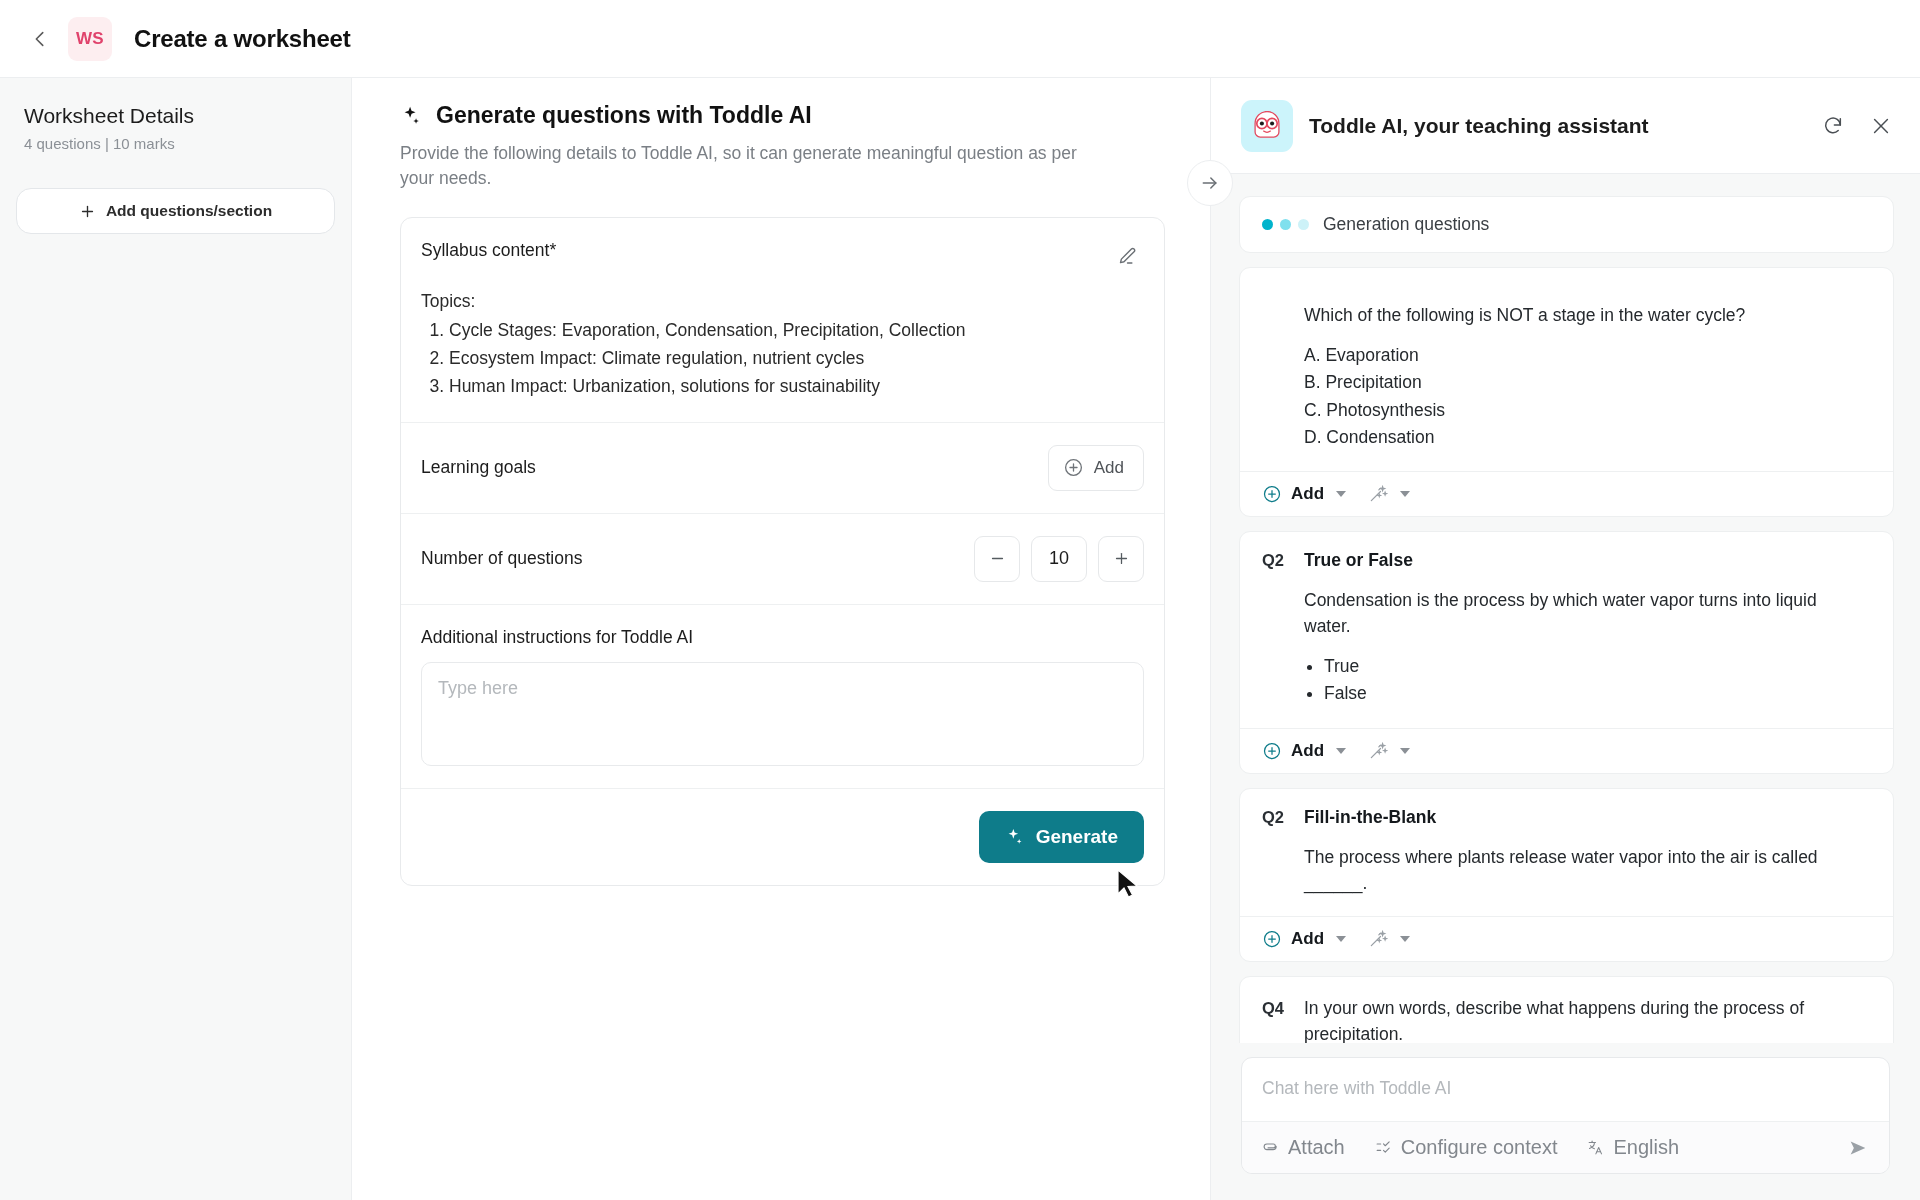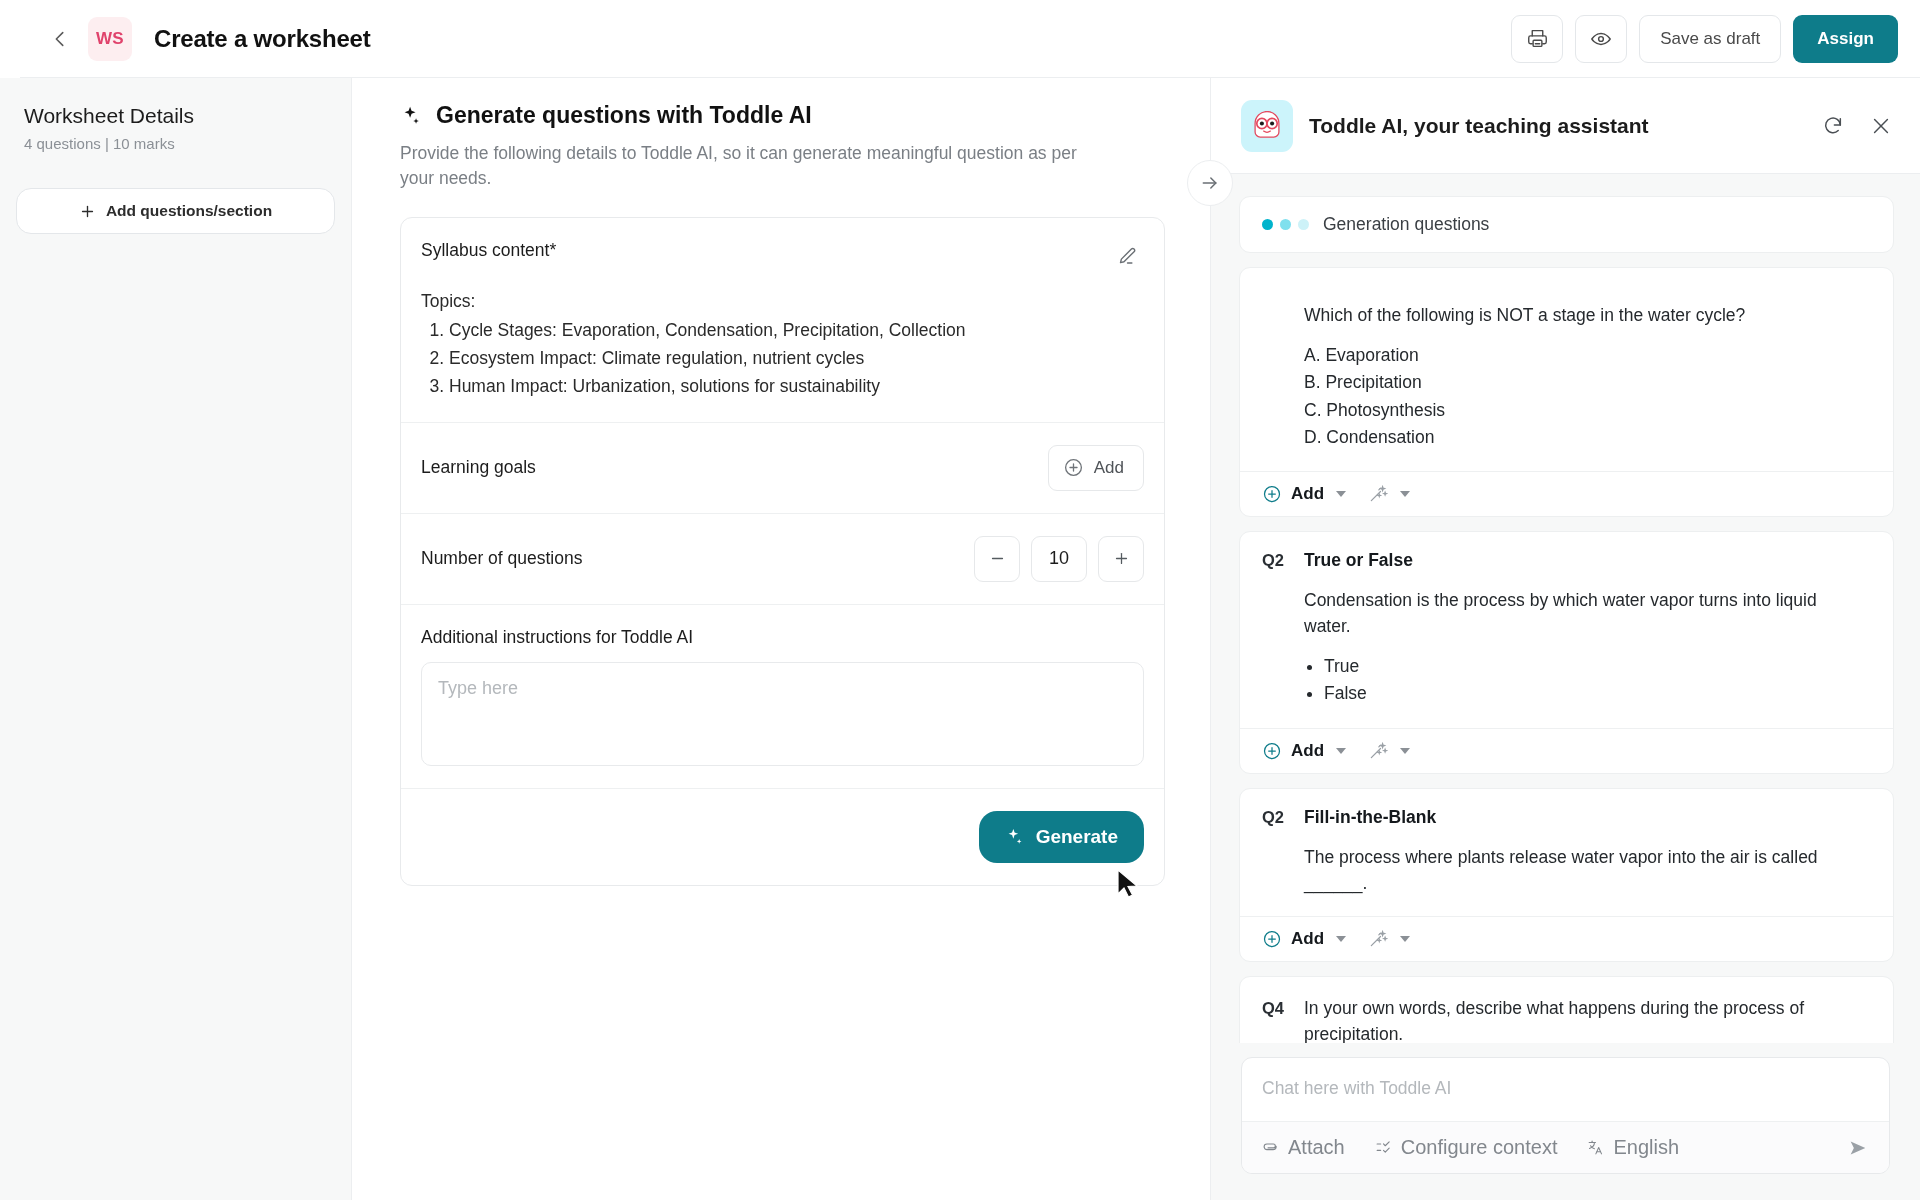--- a/index.html
+++ b/index.html
@@ -9,21 +9,21 @@
     background: #ffffff;
     color: #1c1c1c;
     overflow: hidden;
   }
   .app { width: 1920px; height: 1200px; display: flex; flex-direction: column; }
 
   
   .topbar {
     height: 78px; min-height: 78px; background: #fff;
     border-bottom: 1px solid #eceef0;
-    display: flex; align-items: center; padding: 0 22px; margin-left: 20px;
+    display: flex; align-items: center; padding: 0 22px;
   }
   .back-btn {
     width: 36px; height: 36px; display: flex; align-items: center; justify-content: center;
     color: #5a5a5a; cursor: pointer;
   }
   .ws-avatar {
     width: 44px; height: 44px; border-radius: 9px; background: #fdeef0;
     color: #e0436c; font-size: 17px; font-weight: 600;
     display: flex; align-items: center; justify-content: center;
     margin-left: 10px; letter-spacing: .3px;
@@ -103,21 +103,21 @@
     display: flex; align-items: center; justify-content: center;
     font-size: 18px; color: #1c1c1c; font-family: inherit;
   }
   .ta-wrap { padding: 0 20px 22px; }
   .fake-textarea {
     margin-top: 14px; width: 100%; height: 104px; border: 1px solid #e8eaec; border-radius: 10px;
     padding: 15px 16px; font-size: 18px; color: #b4b8bc; background: #fff;
   }
   .gen-row { padding: 22px 20px; display: flex; justify-content: flex-end; position: relative; }
   .generate-btn {
-    height: 52px; padding: 0 26px; border: none; border-radius: 18px; background: #0e7c8a;
+    height: 52px; padding: 0 26px; border: none; border-radius: 10px; background: #0e7c8a;
     color: #fff; font-size: 19px; font-weight: 700; display: flex; align-items: center; gap: 11px;
     cursor: pointer; font-family: inherit;
   }
   .cursor-arrow { position: absolute; right: 22px; bottom: -14px; width: 26px; height: 30px; }
 
   
   .rpanel {
     width: 710px; min-width: 710px; background: #f7f8f8;
     border-left: 1px solid #eceef0; display: flex; flex-direction: column;
     position: relative;
@@ -194,42 +194,20 @@
     <div class="back-btn">
       <span>
         <svg width="22" height="22" viewBox="0 0 24 24" fill="none" stroke="currentColor" stroke-width="1.7" stroke-linecap="round" stroke-linejoin="round">
             <polyline points="15 5 8 12 15 19"></polyline>
           </svg>
       </span>
     </div>
     <div class="ws-avatar">WS</div>
     <div class="page-title">Create a worksheet</div>
 
-    <div class="topbar-right">
-      <div class="icon-btn">
-        <span>
-          <svg width="21" height="21" viewBox="0 0 24 24" fill="none" stroke="currentColor" stroke-width="1.6" stroke-linecap="round" stroke-linejoin="round">
-              <polyline points="6 9 6 3 18 3 18 9"></polyline>
-              <path d="M6 18H4a2 2 0 0 1-2-2v-5a2 2 0 0 1 2-2h16a2 2 0 0 1 2 2v5a2 2 0 0 1-2 2h-2"></path>
-              <rect x="7" y="14" width="10" height="7" rx="1"></rect>
-              <line x1="9.5" y1="18" x2="14.5" y2="18"></line>
-            </svg>
-        </span>
-      </div>
-      <div class="icon-btn">
-        <span>
-          <svg width="22" height="22" viewBox="0 0 24 24" fill="none" stroke="currentColor" stroke-width="1.6" stroke-linecap="round" stroke-linejoin="round">
-              <path d="M2 12s3.8-6 10-6 10 6 10 6-3.8 6-10 6-10-6-10-6z"></path>
-              <circle cx="12" cy="12" r="2.6"></circle>
-            </svg>
-        </span>
-      </div>
-      <button class="ghost-btn">Save as draft</button>
-      <button class="primary-btn">Assign</button>
-    </div>
   </div>
 
   <div class="body">
 
     <div class="sidebar">
       <div class="sb-title">Worksheet Details</div>
       <div class="sb-sub">4 questions | 10 marks</div>
       <button class="add-qs-btn">
         <span>
           <svg width="17" height="17" viewBox="0 0 24 24" fill="none" stroke="#2d2d2d" stroke-width="1.9" stroke-linecap="round">

